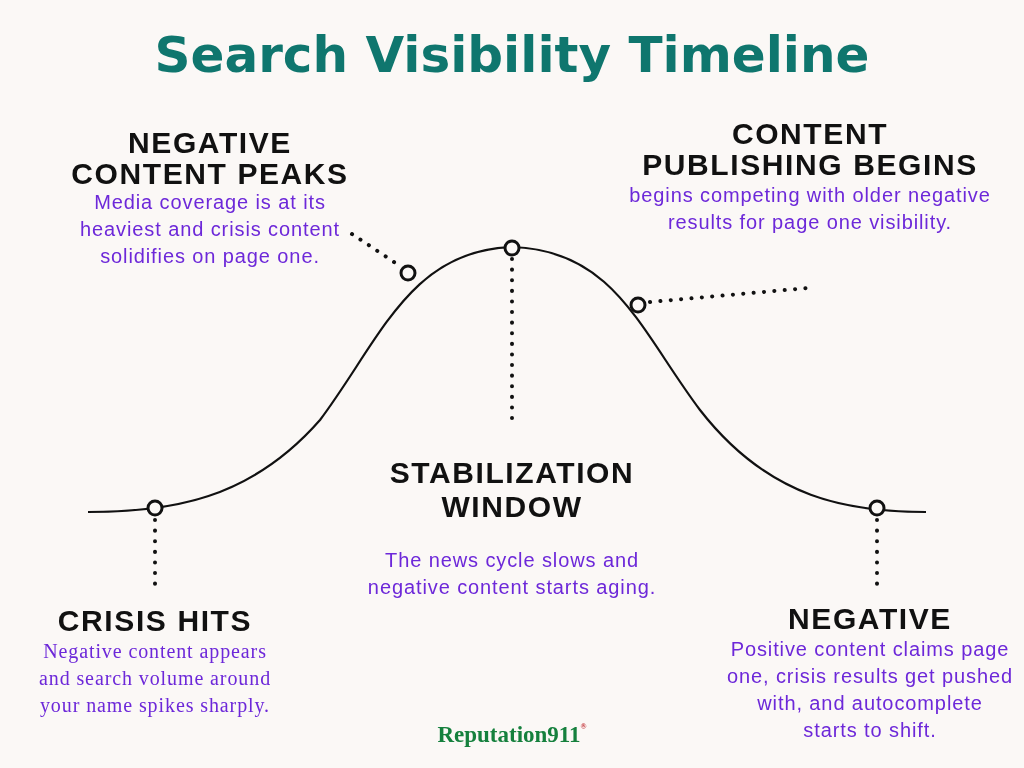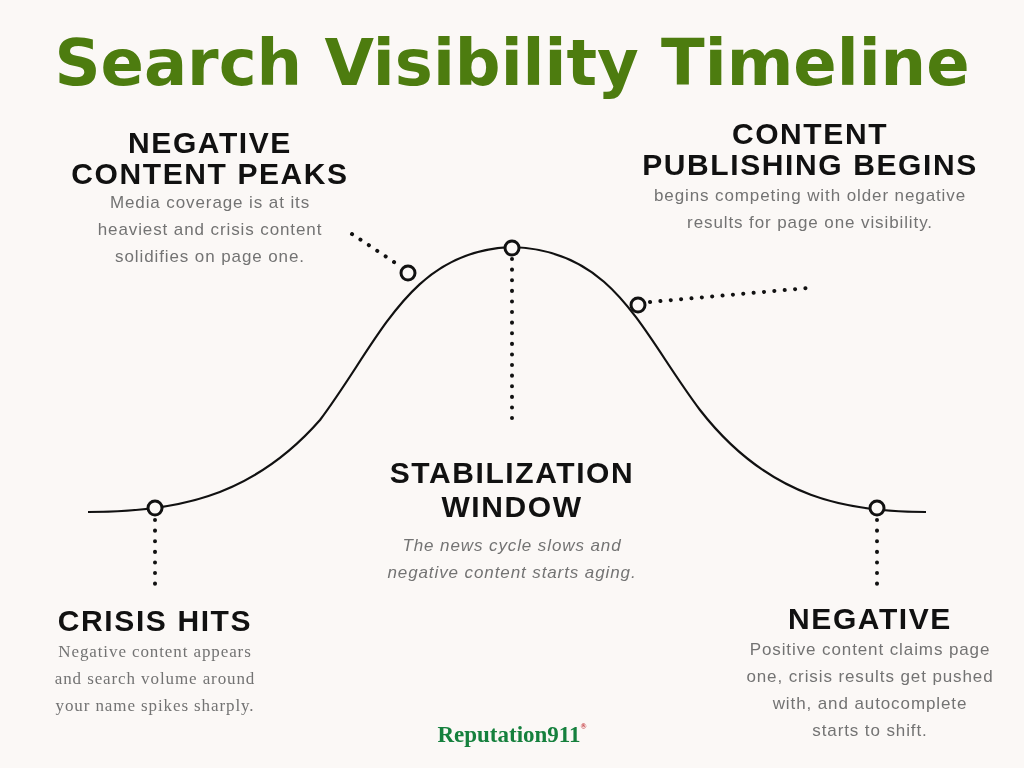--- a/index.html
+++ b/index.html
@@ -7,32 +7,32 @@
     width: 1024px; height: 768px; overflow: hidden;
     background: #fbf8f6;
     font-family: "Liberation Sans", sans-serif;
     color: #111;
     position: relative;
   }
   .title {
     position: absolute; left: 0; top: 26px; width: 1024px;
     text-align: center;
     font-family: "DejaVu Sans", sans-serif;
-    font-weight: bold; font-size: 64px; letter-spacing: 0px;
-    color: #4d7c0f;
+    font-weight: bold; font-size: 50px; letter-spacing: 0px;
+    color: #0f766e;
   }
   svg.curve { position: absolute; left: 0; top: 0; }
   .block { position: absolute; text-align: center; }
   .heading {
     font-family: "Liberation Sans", sans-serif;
     font-weight: bold; font-size: 30px; letter-spacing: 1.6px;
     line-height: 31px; color: #111;
   }
   .desc {
-    font-size: 17px; letter-spacing: 0.9px; line-height: 27px; color: #737373;
+    font-size: 20px; letter-spacing: 0.9px; line-height: 27px; color: #6d28d9;
   }
   .logo {
     position: absolute; left: 0; width: 1024px; top: 722px;
     text-align: center;
     font-family: "Liberation Serif", serif; font-weight: bold; font-size: 23px;
   }
   .logo .rep { color: #15803d; }
   .logo .num { color: #15803d; }
   .logo .reg { font-size: 8px; vertical-align: top; color: #c0272d; }
 </style>
@@ -76,21 +76,21 @@
     <div>heaviest and crisis content</div>
     <div>solidifies on page one.</div>
   </div>
 </div>
 
 <div class="block" style="left:352px; top:456px; width:320px;">
   <div class="heading" style="line-height:34px;">
     <div>STABILIZATION</div>
     <div>WINDOW</div>
   </div>
-  <div class="desc" style="margin-top:8px;font-style:italic;">
+  <div class="desc" style="margin-top:23px;">
     <div>The news cycle slows and</div>
     <div>negative content starts aging.</div>
   </div>
 </div>
 
 <div class="block" style="left:610px; top:118px; width:400px;">
   <div class="heading">
     <div>CONTENT</div>
     <div>PUBLISHING BEGINS</div>
   </div>

